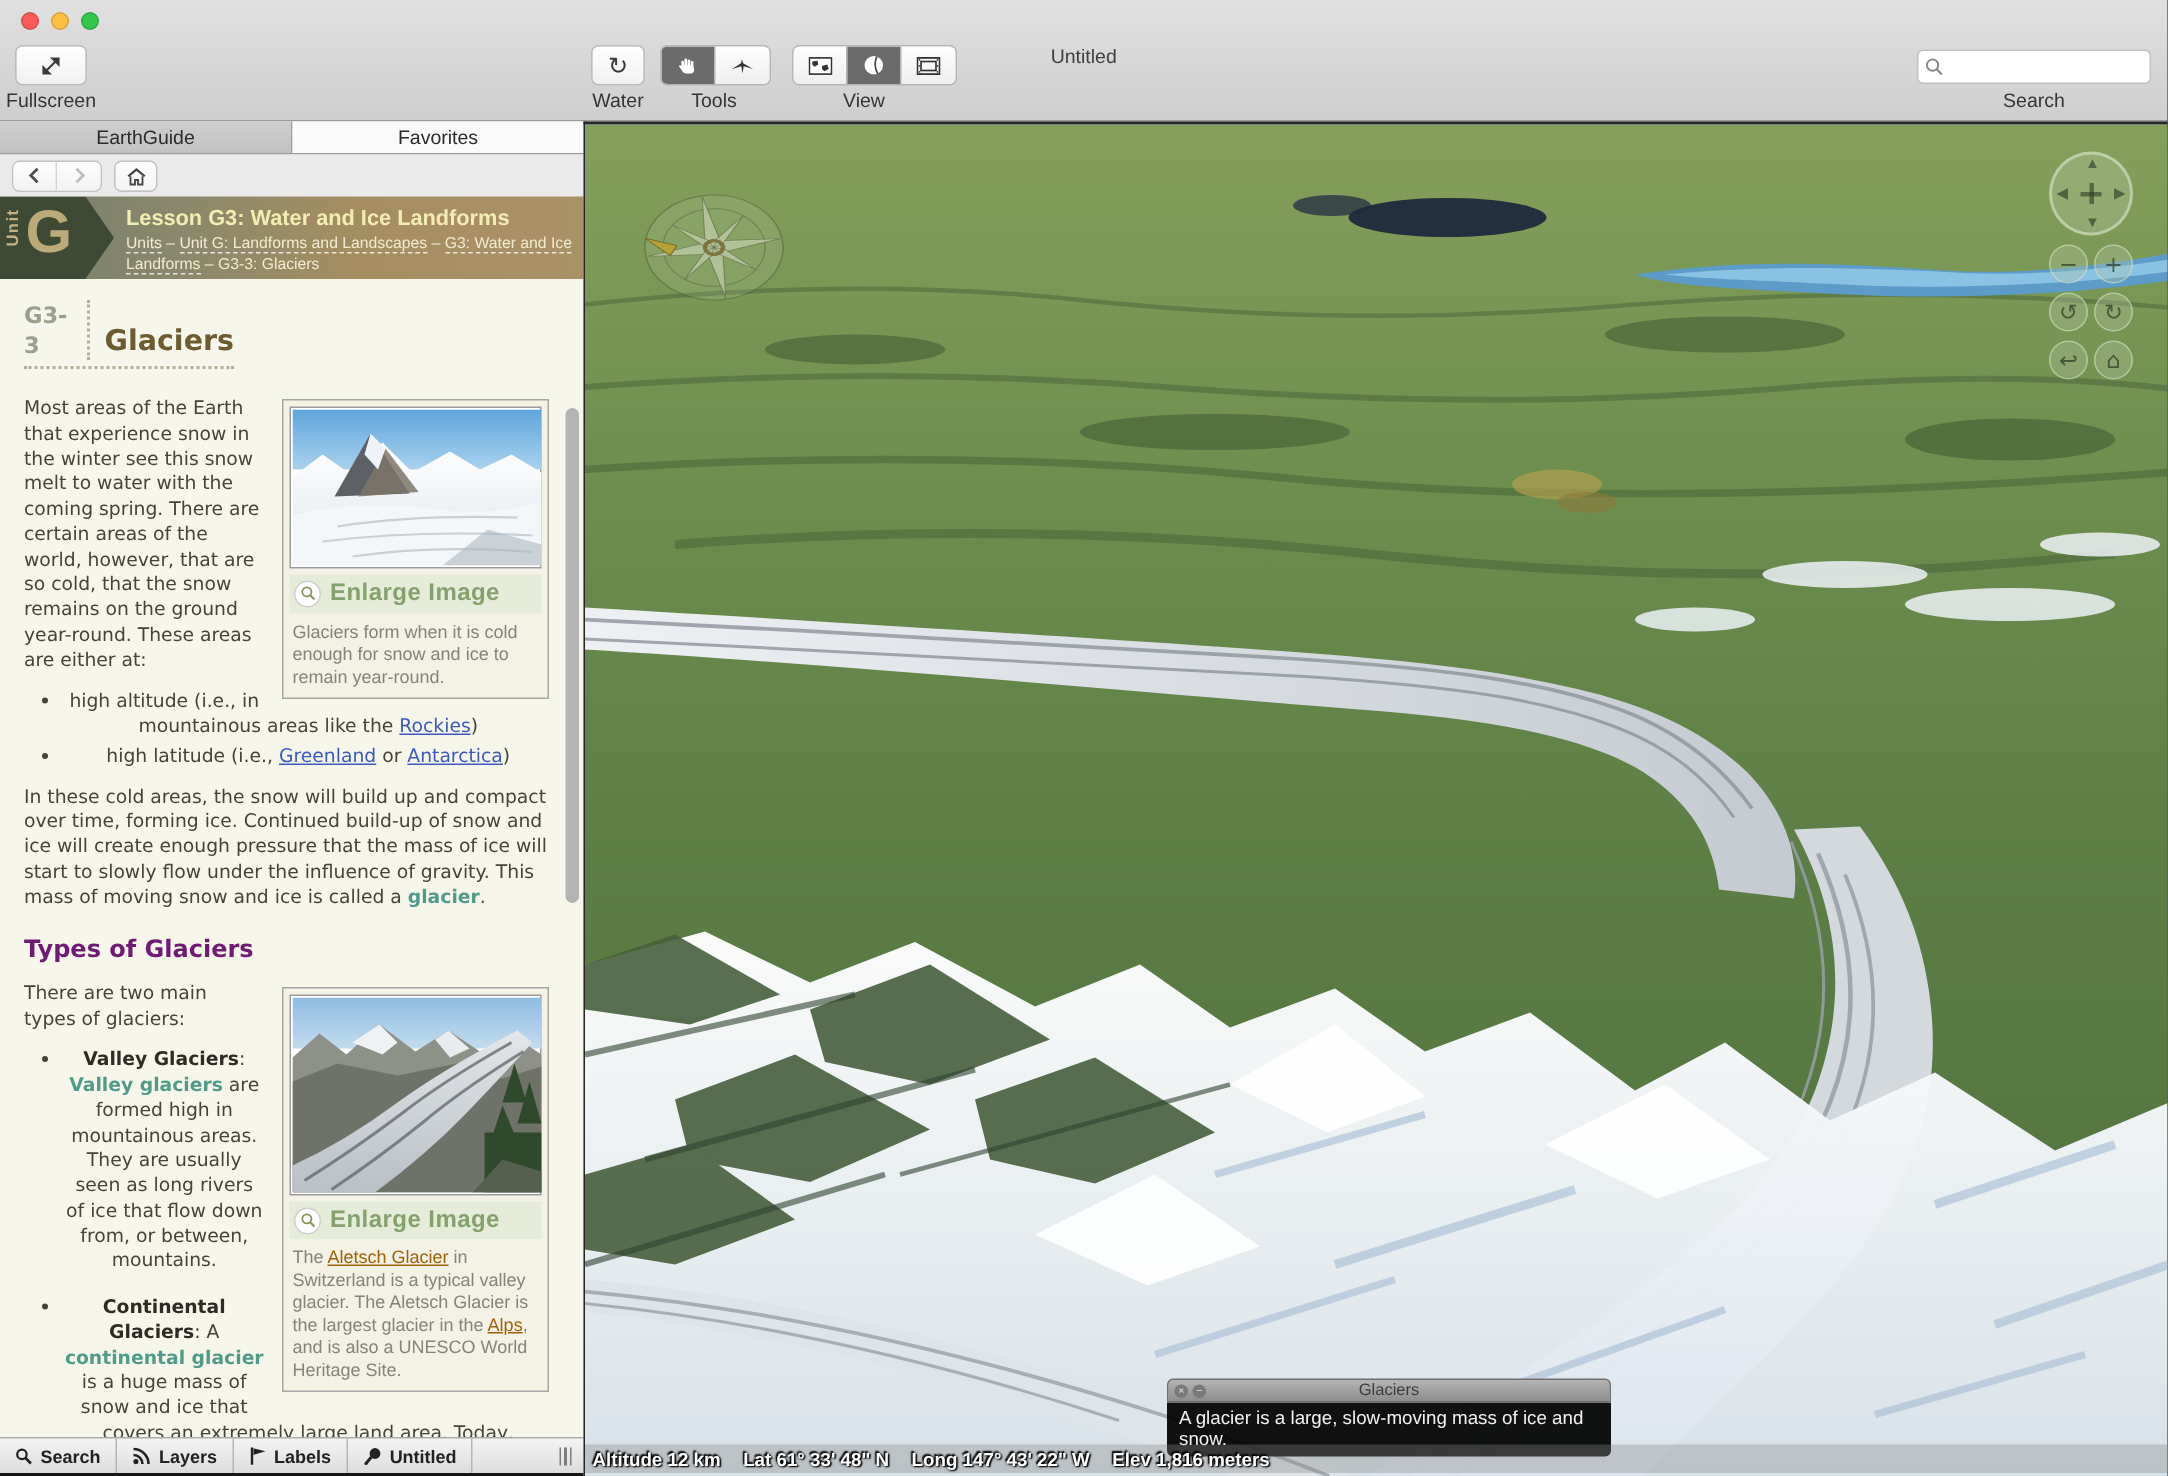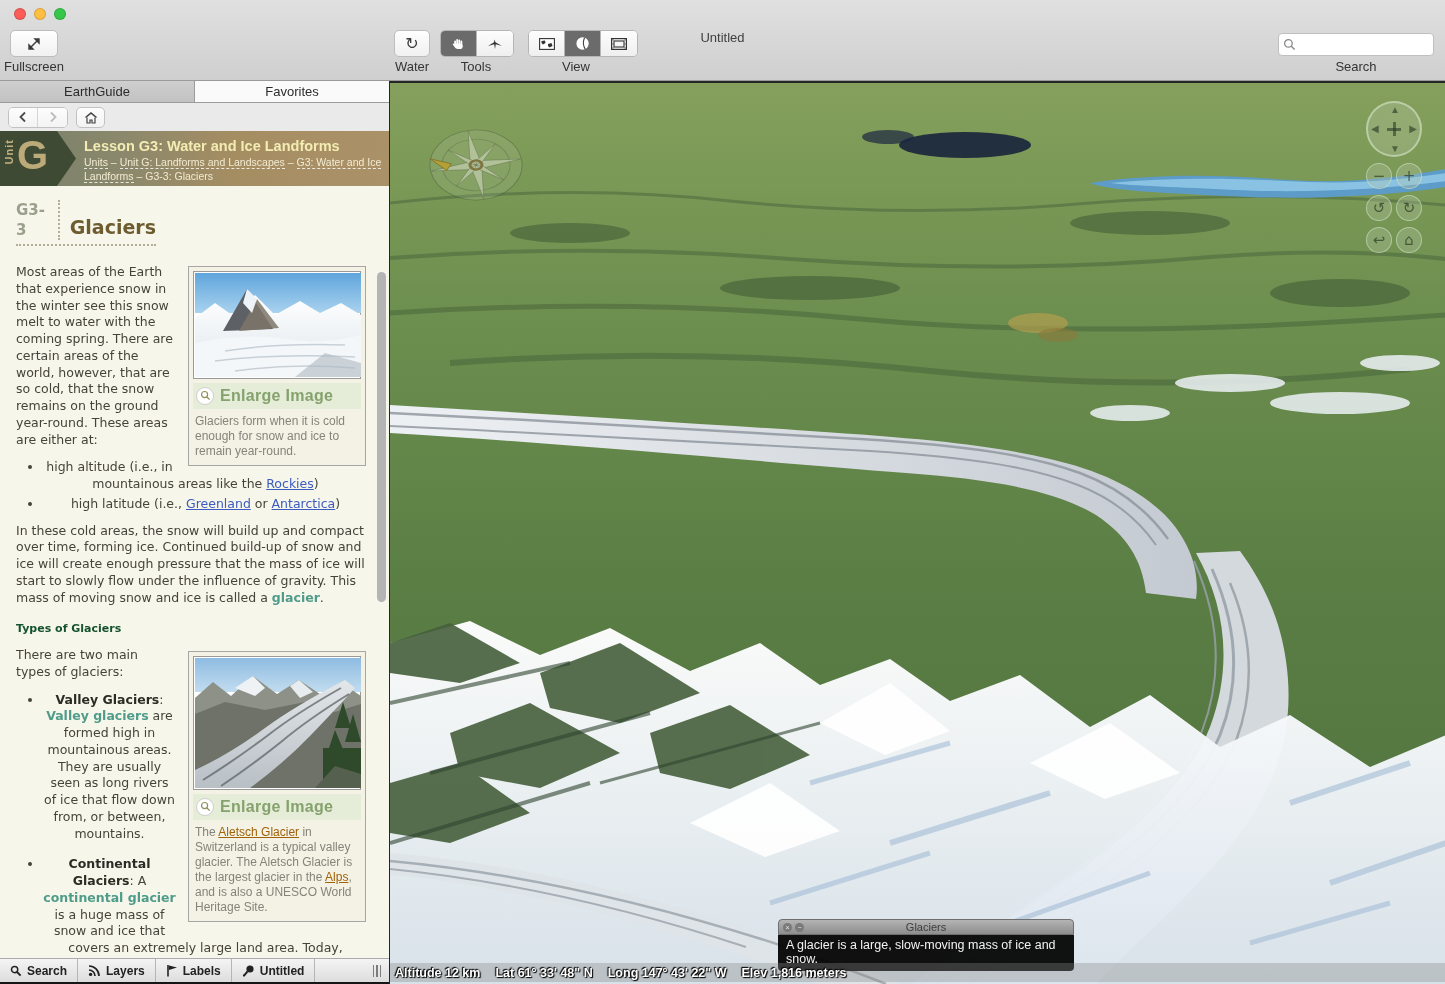--- a/index.html
+++ b/index.html
@@ -83,21 +83,21 @@
   .caption { font-family:"Liberation Sans", sans-serif; color:#84847b; font-size:12px;
       line-height:1.25; padding:5px 2px 2px 2px; }
   .caption a { color:#a16207; }
 
   p.para { margin-bottom:11px; }
   ul { margin:2px 0 10px 0; padding-left:27px;text-align:center; }
   li { margin-bottom:3px; }
   a.blue { color:#3c5bc0; }
   .term { color:#4f9c8b; font-weight:bold; }
   b.dk { color:#2c2c24; }
-  h4.types { font-size:11px; color:#14532d; margin:16px 0 10px 0; font-weight:bold; }
+  h4.types { font-size:16px; color:#701a75; margin:16px 0 10px 0; font-weight:bold; }
 
   .bottom-tabs { position:absolute; bottom:2px; left:0; width:389px; height:24px;
       background:linear-gradient(#f4f4f4,#dddddd); border-top:1px solid #ababab;
       display:flex; align-items:stretch; font-size:12px; color:#222; }
   .btab { display:flex; align-items:center; gap:5px; padding:0 10px; border-right:1px solid #b5b5b5;
       font-weight:bold; }
   .grip { margin-left:auto; display:flex; gap:2px; align-items:center; padding-right:8px; }
   .grip i { width:1.5px; height:12px; background:#7d7d7d; display:block; }
   .black-strip { position:absolute; bottom:0; left:0; width:100%; height:2px; background:#151515; }
 

